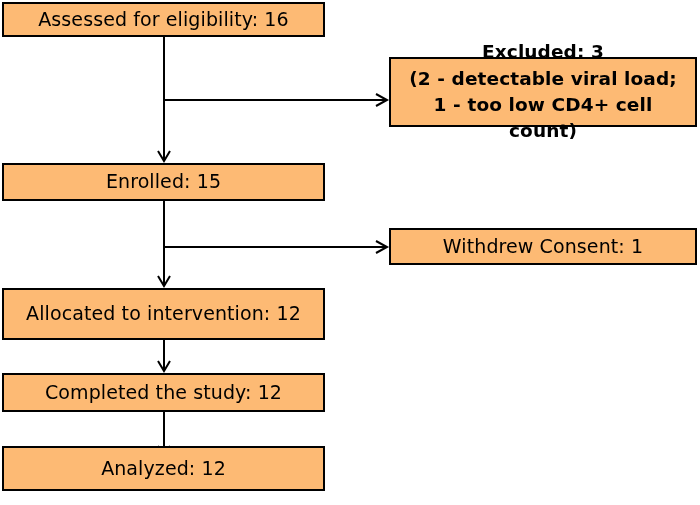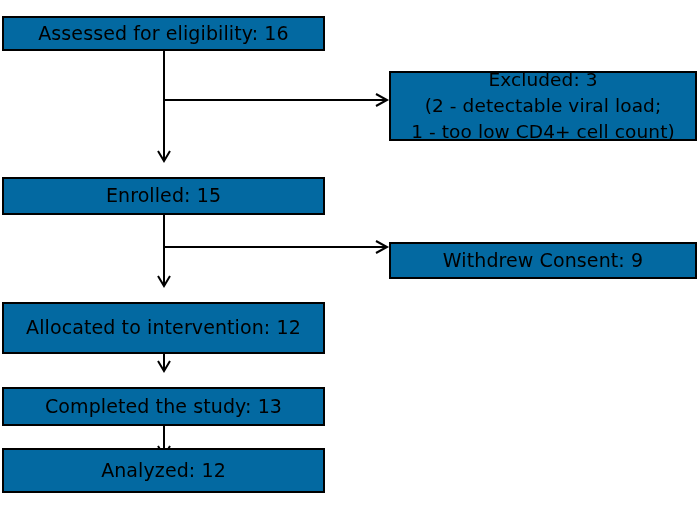--- a/index.html
+++ b/index.html
@@ -13,32 +13,31 @@
     width: 700px;
     height: 505px;
     background: #ffffff;
     font-family: "DejaVu Sans", "Liberation Sans", sans-serif;
     overflow: hidden;
   }
   .node {
     position: absolute;
     box-sizing: border-box;
     border: 2px solid #000000;
-    background: #0369a1;
+    background: #fdba74;
     display: flex;
     align-items: center;
     justify-content: center;
     text-align: center;
     color: #000000;
     font-size: 19px;
     line-height: 1.32;
     letter-spacing: 0.1px;
     white-space: pre-line;
     padding: 0 6px;
-    margin-top: 14px;
   }
   .node-multiline {
     font-size: 18.5px;
     line-height: 1.42;
   }
   svg.connectors {
     position: absolute;
     left: 0;
     top: 0;
     width: 700px;
@@ -79,27 +78,27 @@
 
     <line class="edge" x1="164" y1="327" x2="164" y2="369"></line>
     <polyline class="edge-head" points="158,361 164,371 170,361"></polyline>
 
     <line class="edge" x1="164" y1="412" x2="164" y2="454"></line>
     <polyline class="edge-head" points="158,446 164,456 170,446"></polyline>
   </svg>
 
   <div class="node" style="left:2px; top:2px; width:323px; height:35px;">Assessed for eligibility: 16</div>
 
-  <div class="node node-multiline" style="left:389px; top:57px; width:308px; height:70px;">Excluded: 3
+  <div class="node node-multiline" style="left:389px; top:57px; width:308px; height:70px;font-weight:bold;">Excluded: 3
 (2 - detectable viral load;
 1 - too low CD4+ cell count)</div>
 
   <div class="node" style="left:2px; top:163px; width:323px; height:38px;">Enrolled: 15</div>
 
-  <div class="node" style="left:389px; top:228px; width:308px; height:37px;">Withdrew Consent: 9</div>
+  <div class="node" style="left:389px; top:228px; width:308px; height:37px;">Withdrew Consent: 1</div>
 
   <div class="node" style="left:2px; top:288px; width:323px; height:52px;">Allocated to intervention: 12</div>
 
-  <div class="node" style="left:2px; top:373px; width:323px; height:39px;">Completed the study: 13</div>
+  <div class="node" style="left:2px; top:373px; width:323px; height:39px;">Completed the study: 12</div>
 
-  <div class="node" style="left:2px; top:434px; width:323px; height:45px;">Analyzed: 12</div>
+  <div class="node" style="left:2px; top:446px; width:323px; height:45px;">Analyzed: 12</div>
 
 </div>
 
 </body></html>

